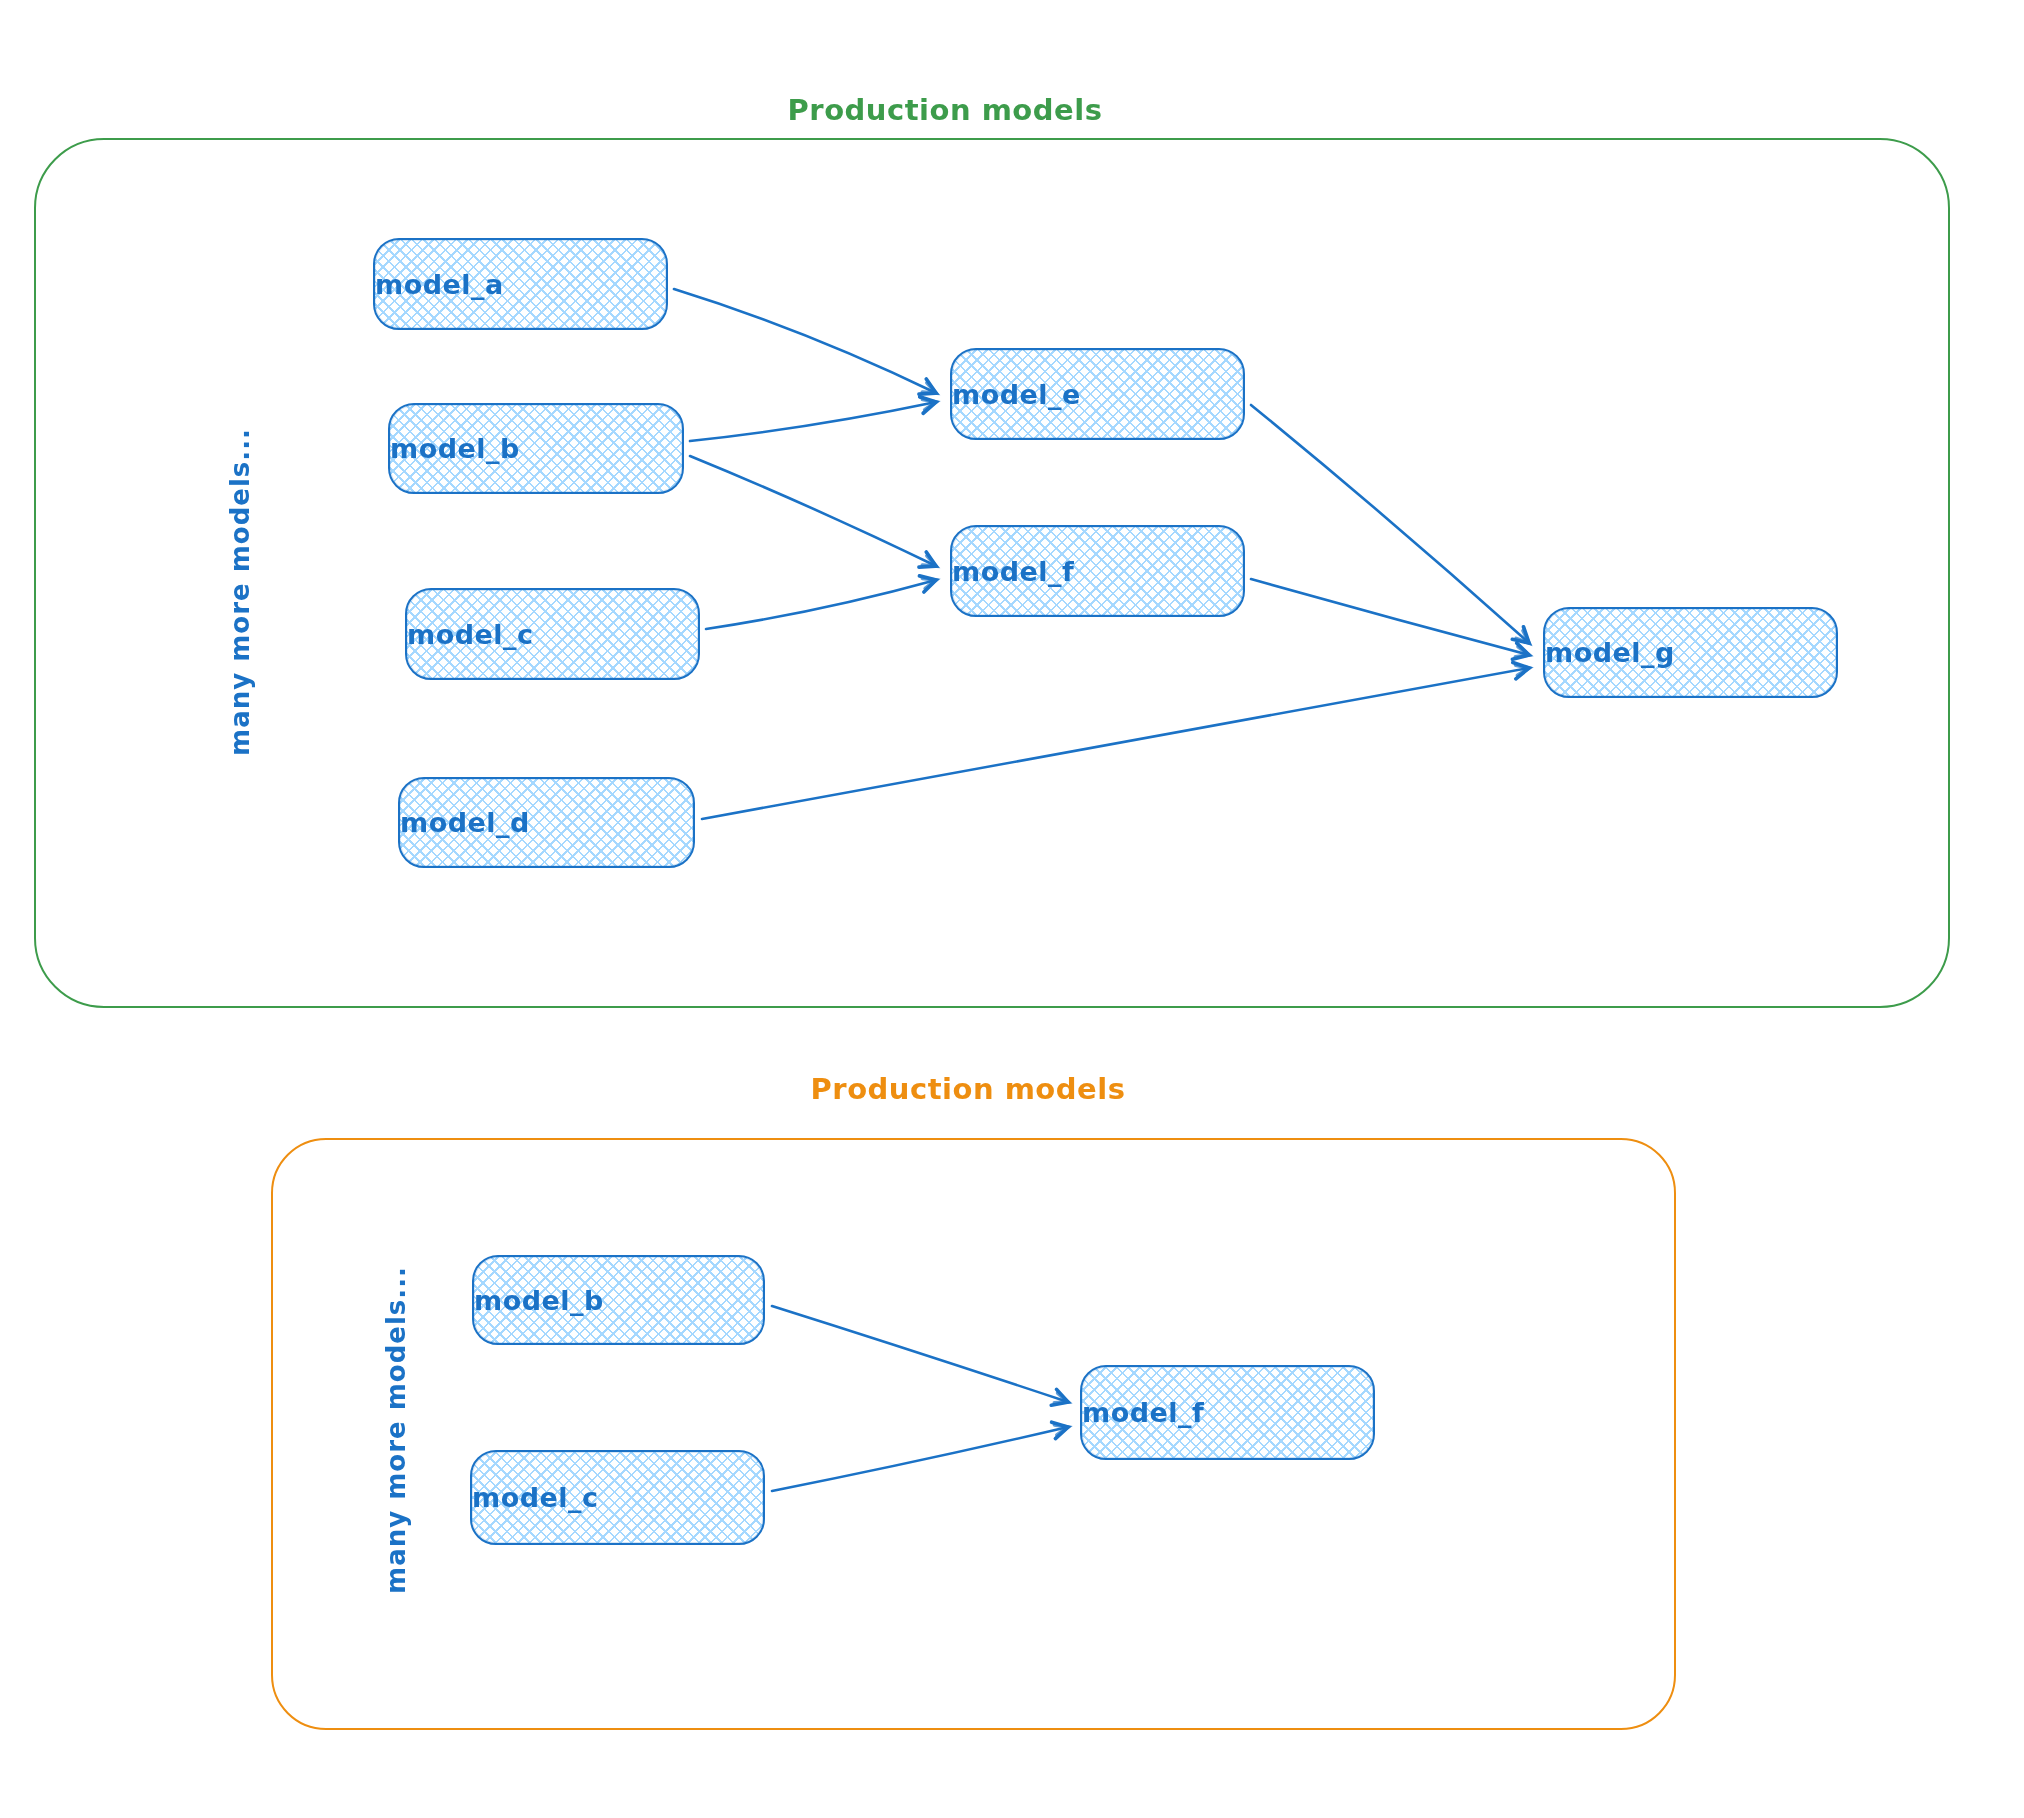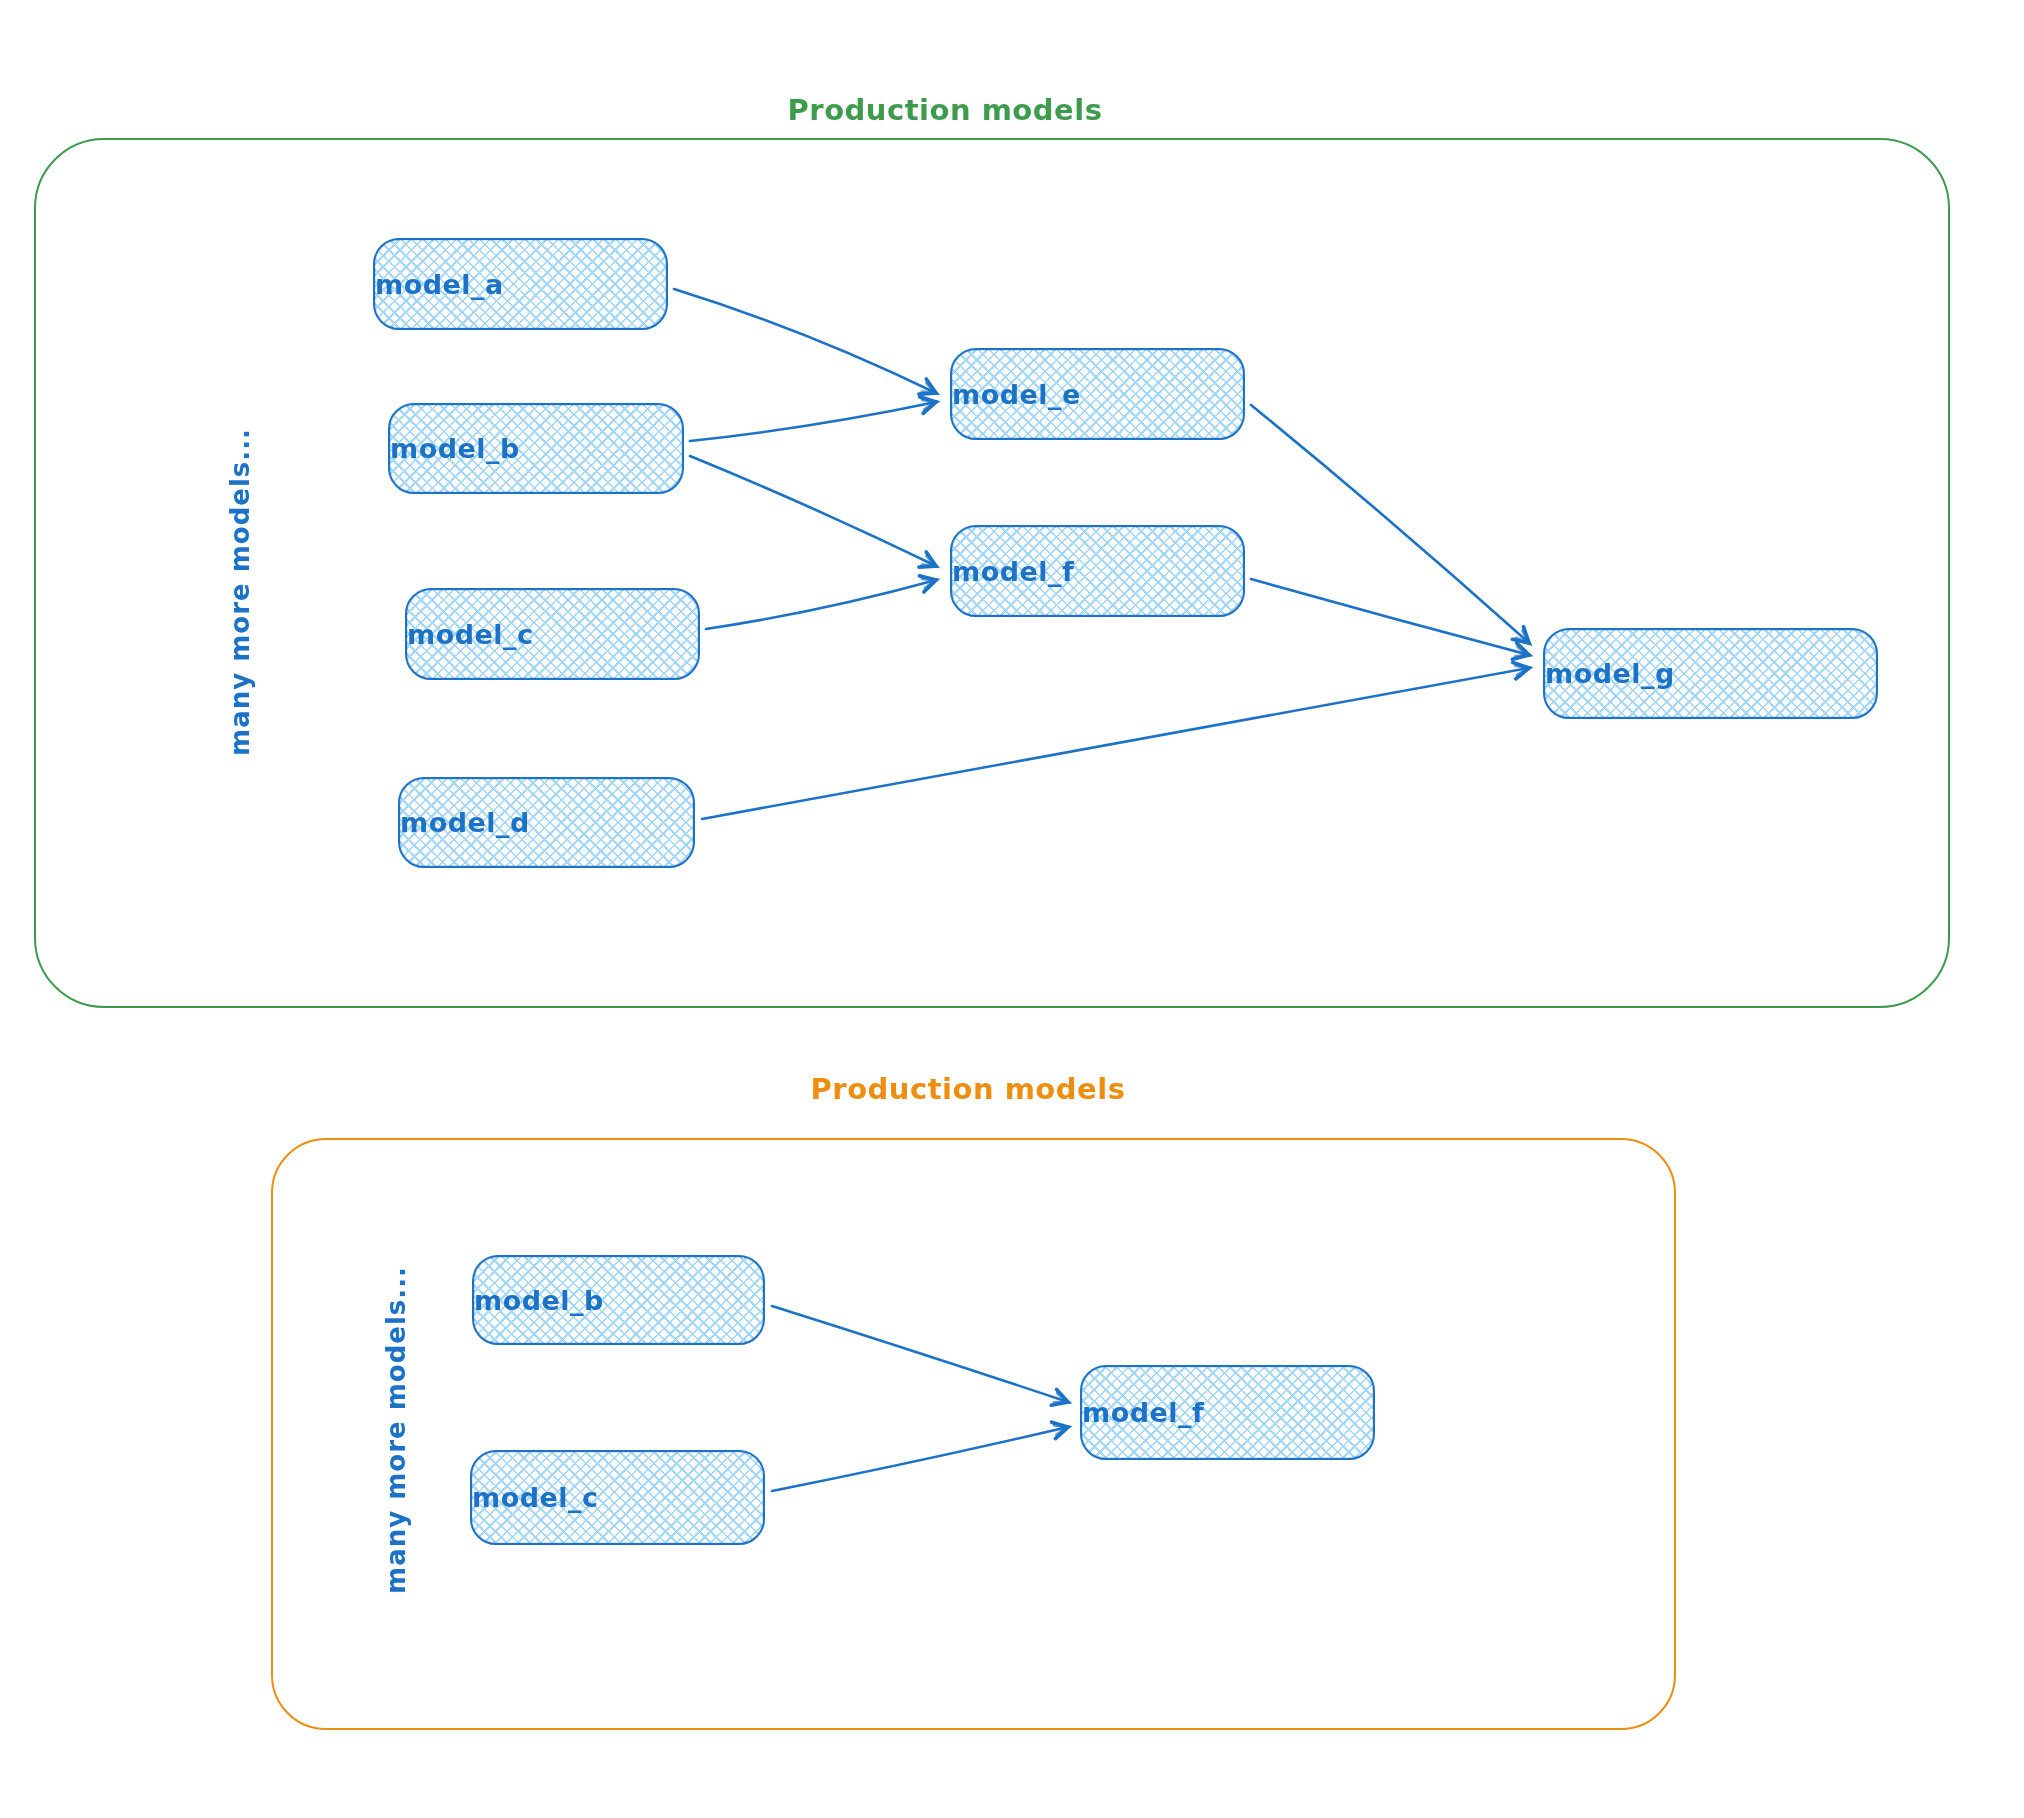--- a/index.html
+++ b/index.html
@@ -127,21 +127,21 @@
   </div>
   <div class="node" style="left:398px;top:777px;width:297px;height:91px">
     <span>model_d</span>
   </div>
   <div class="node" style="left:950px;top:348px;width:295px;height:92px">
     <span>model_e</span>
   </div>
   <div class="node" style="left:950px;top:525px;width:295px;height:92px">
     <span>model_f</span>
   </div>
-  <div class="node" style="left:1543px;top:628px;width:335px;height:91px">
+  <div class="node" style="left:1543px;top:607px;width:295px;height:91px">
     <span>model_g</span>
   </div>
 
   <div class="node" style="left:472px;top:1255px;width:293px;height:90px">
     <span>model_b</span>
   </div>
   <div class="node" style="left:470px;top:1450px;width:295px;height:95px">
     <span>model_c</span>
   </div>
   <div class="node" style="left:1080px;top:1365px;width:295px;height:95px">

